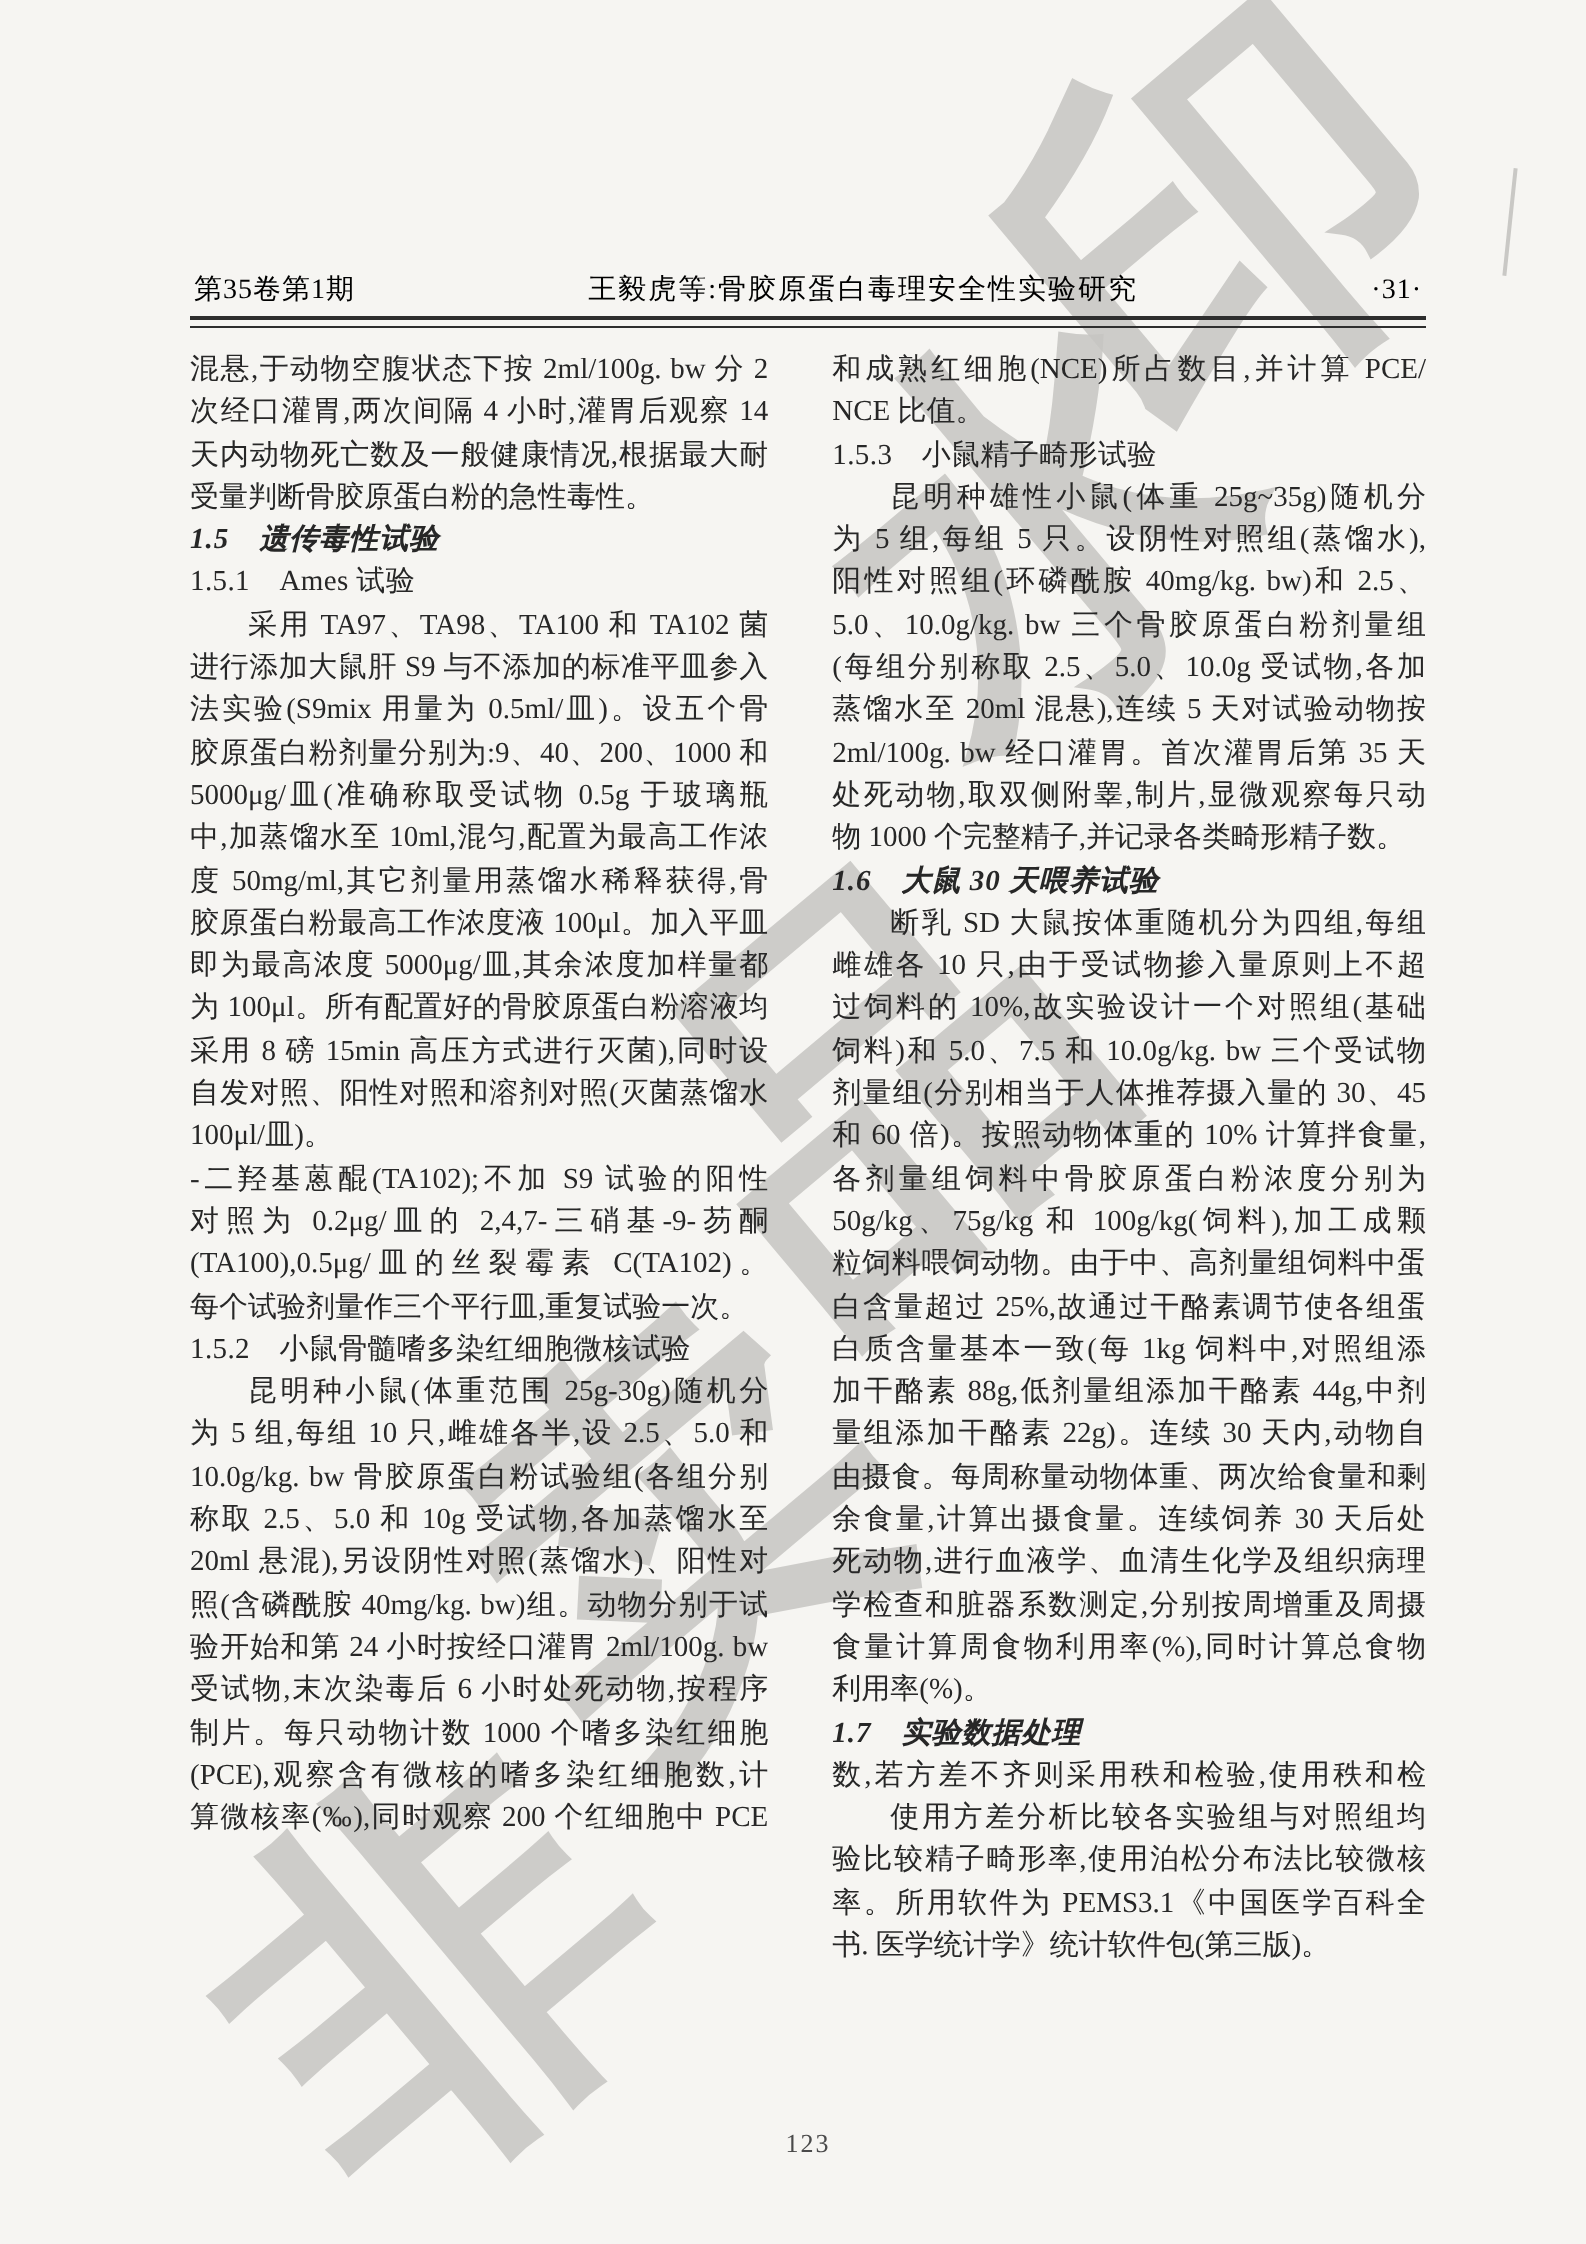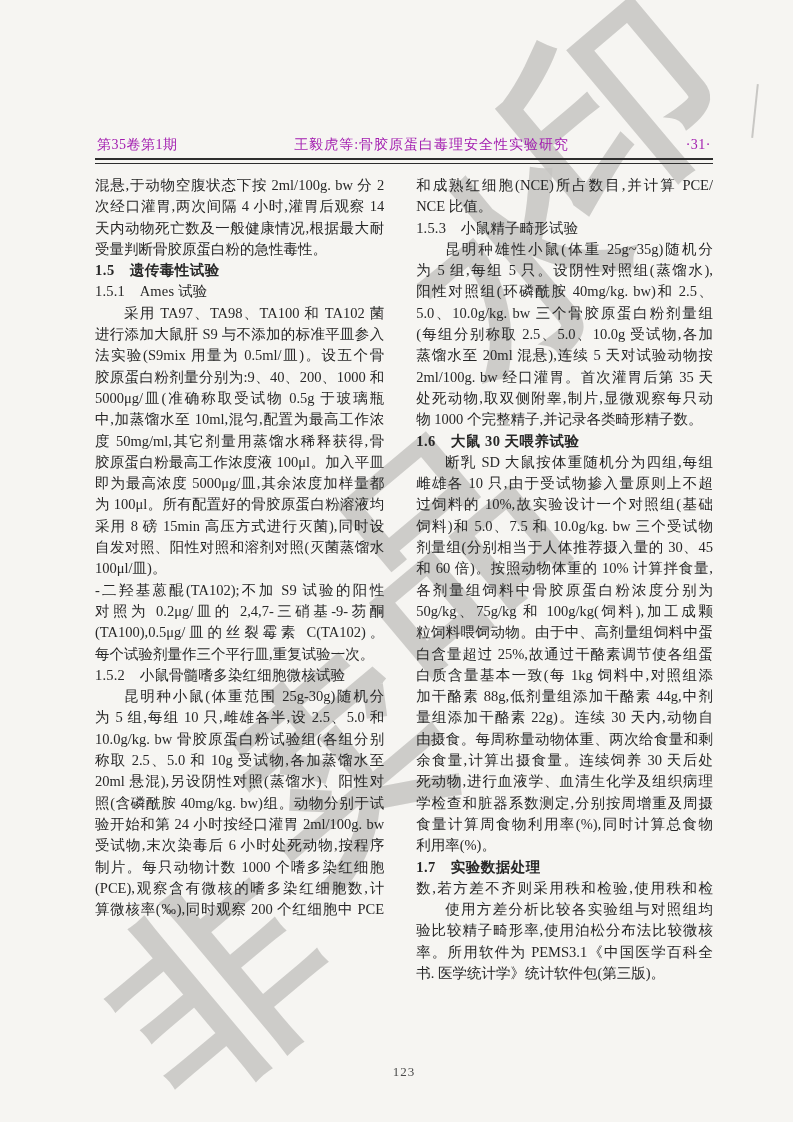--- a/index.html
+++ b/index.html
@@ -35,21 +35,21 @@
   .artifact{
     position:absolute;left:754px;top:84px;width:2px;height:54px;
     background:#c9c8c5;transform:rotate(6deg);z-index:0;
   }
   
   .content{
     position:absolute;left:95px;top:136px;width:618px;z-index:1;
   }
   .hdr{
     display:flex;justify-content:space-between;align-items:baseline;
-    font-size:14px;letter-spacing:.5px;color:#a21caf;
+    font-size:14px;letter-spacing:.5px;color:#000000;
     padding:0 2px 4px 2px;
   }
   .hdr .mid{letter-spacing:1px;}
   .rule{
     height:3px;
     border-top:2px solid #2e2e2e;
     border-bottom:1px solid #2e2e2e;
     margin-bottom:11px;
   }
   .cols{display:flex;gap:22px;}
@@ -58,21 +58,21 @@
   .col.right{width:308px;}
   .ln{
     height:21.3px;line-height:21.3px;
     font-size:14.5px;
     white-space:nowrap;
     color:#272727;
   }
   .ln.j{white-space:normal;text-align:justify;text-align-last:justify;overflow:hidden;}
   .ln.ji{white-space:normal;text-align:justify;text-align-last:justify;text-indent:2em;overflow:hidden;}
   .ln.l{text-align:left;}
-  .ln.h2{font-weight:bold;letter-spacing:.5px;}
+  .ln.h2{font-weight:bold;font-style:italic;letter-spacing:.5px;}
   .ln.h3{letter-spacing:.2px;}
   .footer{
     position:absolute;left:95px;top:1064px;width:618px;z-index:1;
     text-align:center;font-size:13px;color:#4a4a4a;letter-spacing:1px;
   }
 </style>
 </head>
 <body>
 
 <div class="page">

